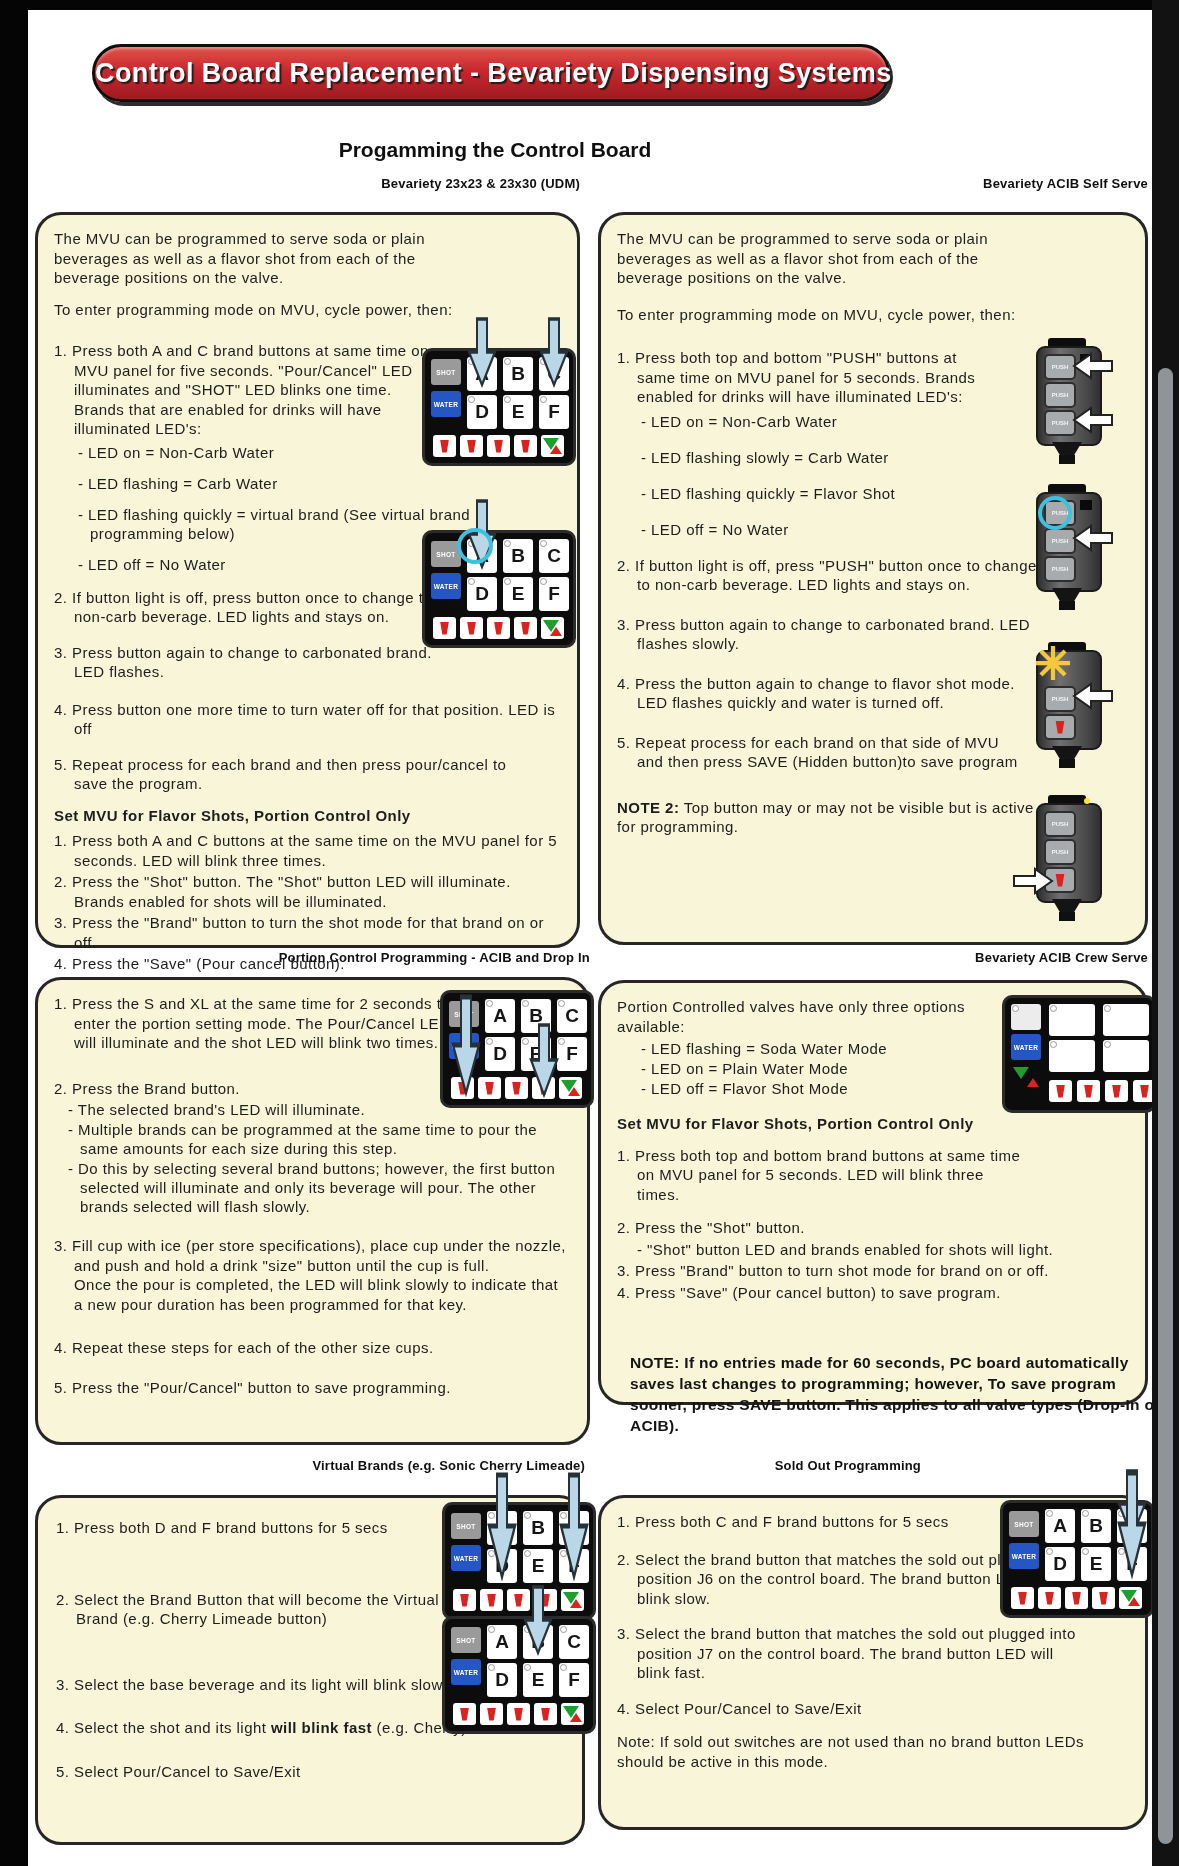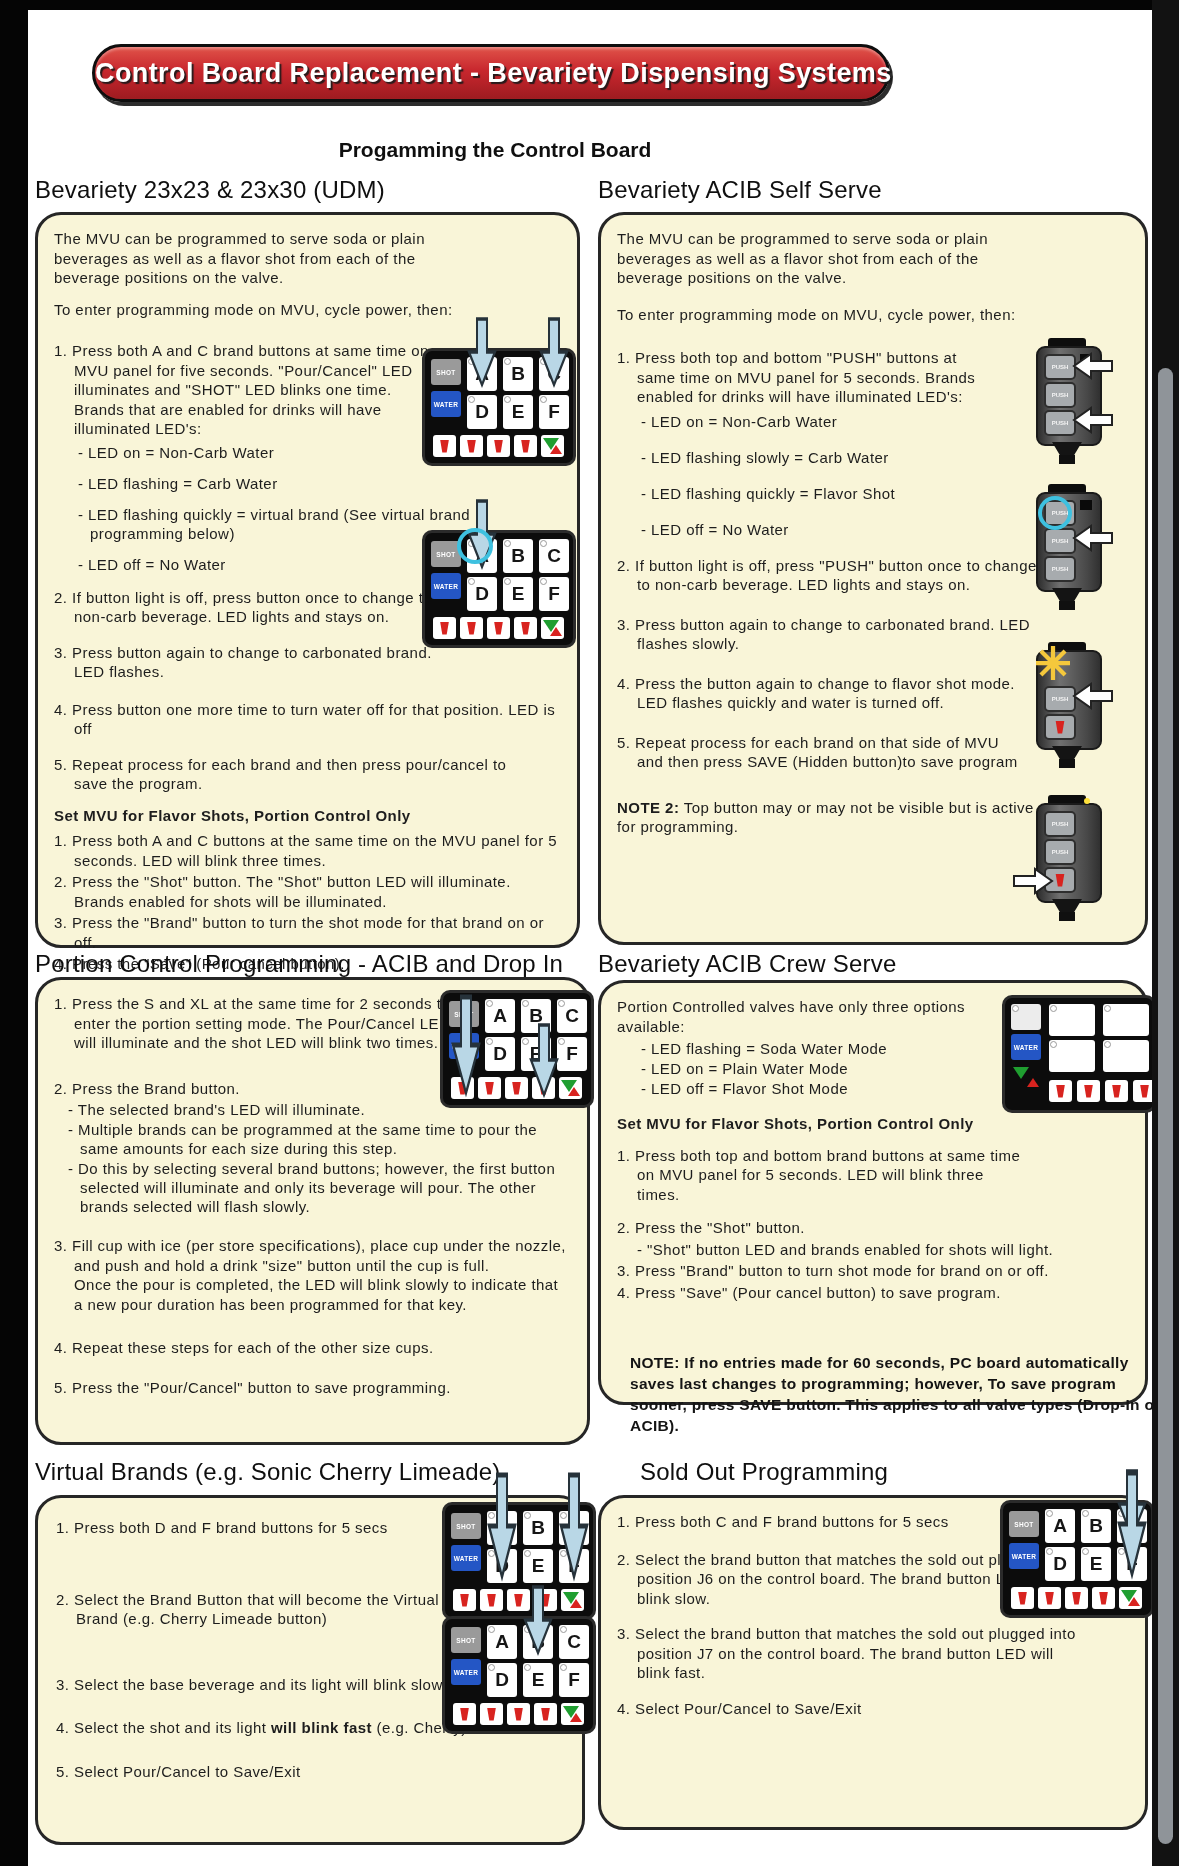--- a/index.html
+++ b/index.html
@@ -9,21 +9,21 @@
 
   
   .banner{position:absolute;left:92px;top:44px;width:798px;height:58px;border-radius:32px;
           border:3px solid #0e0e0e;box-sizing:border-box;
           background:linear-gradient(180deg,#e05349 0%,#c8272e 45%,#9e1b20 100%);
           box-shadow:3px 4px 0 rgba(8,8,8,.85), inset 0 2px 3px rgba(255,255,255,.35);
           color:#fff;font-weight:bold;font-size:27px;line-height:52px;text-align:center;
           letter-spacing:.4px;white-space:nowrap;text-shadow:2px 2px 1px rgba(25,25,25,.9);}
   .page-title{position:absolute;left:35px;top:138px;width:920px;text-align:center;
               font-size:21px;font-weight:bold;color:#0f0f0f;}
-  .sec-h{position:absolute;font-size:24px;font-weight:normal;text-align:left;color:#0f0f0f;letter-spacing:.2px;}
+  .sec-h{position:absolute;font-size:13px;font-weight:bold;text-align:right;color:#0f0f0f;letter-spacing:.2px;}
 
   
   .box{position:absolute;background:#f9f5d8;border:3px solid #262626;border-radius:26px;
        box-sizing:border-box;padding:14px 16px;color:#1d1d1d;}
   .box p{margin:0 0 14px;font-size:15px;line-height:19.5px;letter-spacing:.45px;}
   .step{padding-left:20px;text-indent:-20px;}
   .bullets p{margin:1px 0 1px 24px;line-height:19px;padding-left:12px;text-indent:-12px;}
   .subhead{font-weight:bold;font-size:15.5px;letter-spacing:.2px;}.mw360{max-width:360px}.mw380{max-width:380px}.mw385{max-width:385px}
   .mw390{max-width:390px}.mw400{max-width:400px}.mw410{max-width:410px}.mw420{max-width:420px}
   .mw440{max-width:440px}.mw460{max-width:460px}.mw500{max-width:500px}.mw515{max-width:515px}
@@ -438,26 +438,27 @@
     </div>
     <div class="kp-btn kp-small" style="left:116px;top:84px">
       <i class="tri-g"></i>
       <i class="tri-r"></i>
     </div>
     <svg class="a-down" style="left:80px;top:-32px" width="26" height="66" viewBox="0 0 26 40" preserveAspectRatio="none">
       <path d="M8 0h10v20h8L13 40 0 20h8z" fill="#b9d7e6" stroke="#26323a" stroke-width="2"></path>
     </svg>
   </div>
 
-<div class="sec-h" style="left:640px;top:1458px;width:260px">Sold Out Programming</div>
+<div class="sec-h" style="left:661px;top:1458px;width:260px">Sold Out Programming</div>
 <div class="box" id="box-soldout" style="left:598px;top:1495px;width:550px;height:335px">
   <p class="step mw390" style="margin-bottom:18px">1.  Press both C and F brand buttons for 5 secs</p>
   <p class="step mw440" style="margin-bottom:16px">2.  Select the brand button that matches the sold out plugged into position J6 on the control board. The brand button LED will blink slow.</p>
   <p class="step mw440" style="margin-bottom:16px">3.  Select the brand button that matches the sold out plugged into position J7 on the control board. The brand button LED will blink fast.</p>
   <p class="step" style="margin-bottom:14px">4.  Select Pour/Cancel to Save/Exit</p>
+  <p class="mw530">Note: If sold out switches are not used than no brand button LEDs should be active in this mode.</p>
 </div>
 <div class="keypad" style="left:1000px;top:1500px">
     <div class="kp-btn kp-side kp-shot" style="top:8px">SHOT</div>
     <div class="kp-btn kp-side kp-water" style="top:40px">WATER</div>
     <div class="kp-btn kp-letter" style="left:42px;top:6px"><i class="led"></i>A</div>
     <div class="kp-btn kp-letter" style="left:78px;top:6px"><i class="led"></i>B</div>
     <div class="kp-btn kp-letter" style="left:114px;top:6px"><i class="led"></i>C</div>
     <div class="kp-btn kp-letter" style="left:42px;top:44px"><i class="led"></i>D</div>
     <div class="kp-btn kp-letter" style="left:78px;top:44px"><i class="led"></i>E</div>
     <div class="kp-btn kp-letter" style="left:114px;top:44px"><i class="led"></i>F</div>

